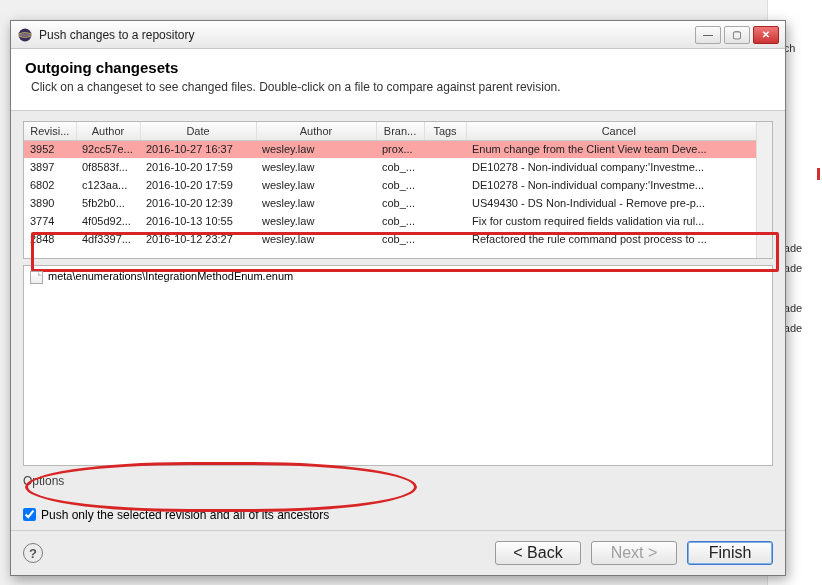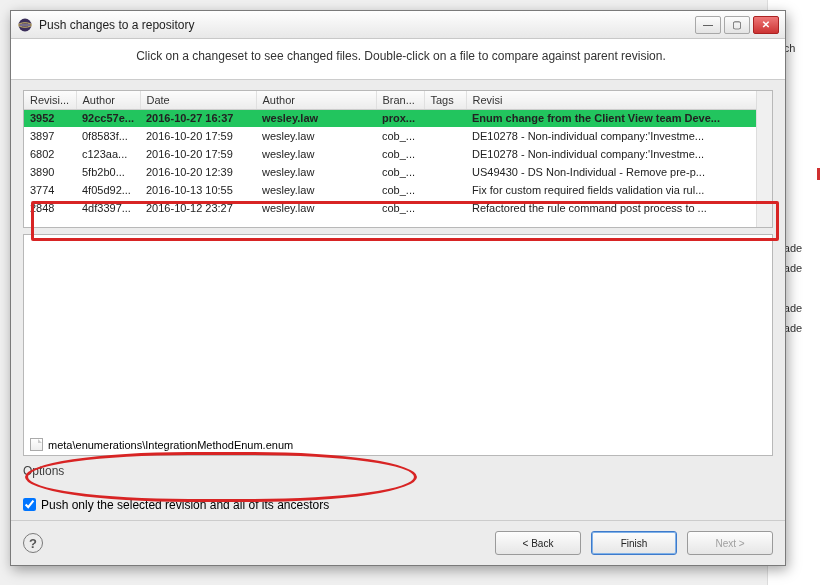--- a/index.html
+++ b/index.html
@@ -28,21 +28,21 @@
   .background-right .bg-item { height: 20px; white-space: nowrap; }
   .background-right .red-marker {
     position: absolute;
     right: 2px; top: 168px;
     width: 3px; height: 12px;
     background: #d03030;
   }
 
   .dialog {
     position: absolute;
-    left: 10px; top: 10px;
+    left: 10px; top: 20px;
     width: 776px; height: 556px;
     background: #ececec;
     border: 1px solid #7a7a7a;
     box-shadow: 2px 4px 12px rgba(0,0,0,0.35);
     display: flex;
     flex-direction: column;
   }
   .titlebar {
     height: 28px;
     background: linear-gradient(#fefefe,#e8e8e8);
@@ -72,21 +72,21 @@
     color: #fff;
     font-weight: bold;
   }
 
   .banner {
     background: #fff;
     padding: 10px 14px 16px 14px;
     border-bottom: 1px solid #ccc;
   }
   .banner h2 { font-size: 15px; font-weight: bold; margin-bottom: 4px; }
-  .banner .subtitle { font-size: 12px; color: #333; margin-left: 6px; text-align: center; }
+  .banner .subtitle { font-size: 12px; color: #333; margin-left: 6px; }
 
   .content {
     flex: 1;
     padding: 10px 12px 6px 12px;
     display: flex;
     flex-direction: column;
     overflow: hidden;
   }
   .table-wrap {
     border: 1px solid #b8b8b8;
@@ -102,55 +102,55 @@
     background: #f0f0f0;
     border-left: 1px solid #ddd;
   }
   table.grid {
     width: 100%;
     border-collapse: collapse;
     font-size: 11px;
     table-layout: fixed;
   }
   table.grid th {
-    text-align: left;
+    text-align: center;
     background: linear-gradient(#fcfcfc,#ececec);
     border-bottom: 1px solid #ccc;
     border-right: 1px solid #e0e0e0;
     padding: 2px 6px;
     font-weight: normal;
     color: #333;
     height: 18px;
     white-space: nowrap; overflow: hidden; text-overflow: ellipsis;
   }
   table.grid td {
     padding: 1px 6px;
     height: 18px;
     white-space: nowrap; overflow: hidden; text-overflow: ellipsis;
     color: #222;
   }
-  table.grid tr.selected td { background: #22c55e; font-weight: bold; }
+  table.grid tr.selected td { background: #fca5a5; }
 
   .highlight-rect {
     position: absolute;
     border: 3px solid #d82424;
     border-radius: 2px;
     pointer-events: none;
   }
   #hl-row { left: 20px; top: 121px; width: 748px; height: 40px; }
 
   .files {
     margin-top: 6px;
     border: 1px solid #b8b8b8;
     background: #fff;
     flex: 1;
     padding: 4px 6px;
     font-size: 11px;
     display: flex;
-    align-items: flex-end;
+    align-items: flex-start;
     gap: 5px;
     overflow: hidden;
   }
   .files .file-icon {
     width: 13px; height: 13px; margin-top: 1px;
     border: 1px solid #aaa;
     background: linear-gradient(#fff,#eee);
     position: relative;
   }
   .files .file-icon::after{
@@ -186,22 +186,22 @@
     border: 1.5px solid #7a7a7a; border-radius: 50%;
     display: inline-flex; align-items: center; justify-content: center;
     color: #555; font-size: 13px; font-weight: bold;
   }
   .btnbar .spacer { flex: 1; }
   button.push {
     min-width: 86px; height: 24px;
     background: linear-gradient(#fdfdfd,#e6e6e6);
     border: 1px solid #9a9a9a;
     border-radius: 3px;
-    font-size: 10px;
-    padding: 0 23px;
+    font-size: 16px;
+    padding: 0 12px;
     color: #222;
   }
   button.push:disabled { color: #a0a0a0; }
   button.push.default {
     border: 1px solid #3e7acb;
     box-shadow: 0 0 0 1px #7fb1e8 inset;
   }
 </style>
 </head>
 <body>
@@ -240,20 +240,21 @@
     </span>
     <span class="title">Push changes to a repository</span>
     <div class="win-btns">
       <span class="win-btn">—</span>
       <span class="win-btn">▢</span>
       <span class="win-btn close">✕</span>
     </div>
   </div>
 
   <div class="banner">
+    <h2>Outgoing changesets</h2>
     <div class="subtitle">Click on a changeset to see changed files. Double-click on a file to compare against parent revision.</div>
   </div>
 
   <div class="content" style="position:relative">
     <div class="table-wrap">
       <div class="scroll-stub"></div>
       <table class="grid">
         <colgroup>
           <col style="width:52px">
             <col style="width:64px">
@@ -264,21 +265,21 @@
             <col>
         </colgroup>
         <thead>
             <tr>
           <th>Revisi...</th>
           <th>Author</th>
           <th>Date</th>
           <th>Author</th>
           <th>Bran...</th>
           <th>Tags</th>
-          <th>Revisi</th>
+          <th>Cancel</th>
         </tr>
           </thead>
         <tbody id="rows">
             <tr class="selected">
               <td>3952</td>
               <td>92cc57e...</td>
               <td>2016-10-27 16:37</td>
               <td>wesley.law</td>
               <td>prox...</td>
               <td></td>
@@ -346,16 +347,16 @@
         <span>Push only the selected revision and all of its ancestors</span>
       </label>
       <div id="hl-options"></div>
     </div>
   </div>
 
   <div class="btnbar">
     <span class="help">?</span>
     <span class="spacer"></span>
     <button class="push">&lt; Back</button>
+    <button class="push" disabled="">Next &gt;</button>
     <button class="push default">Finish</button>
-    <button class="push" disabled="">Next &gt;</button>
   </div>
 </div>
 
 </body></html>

